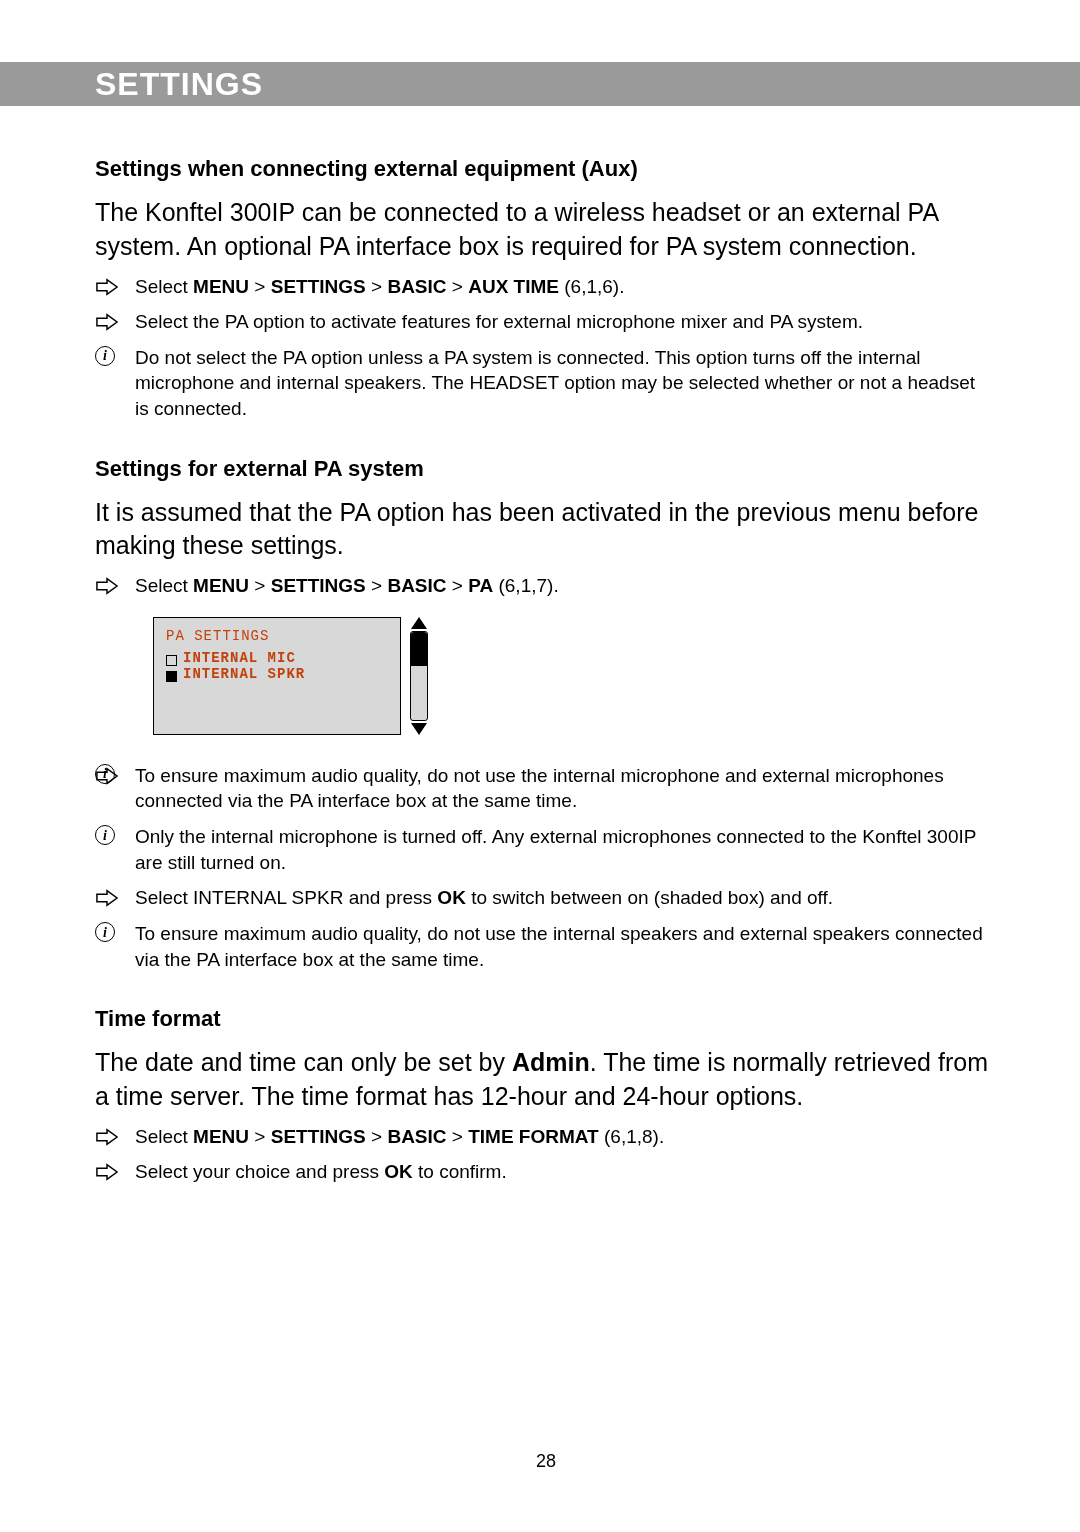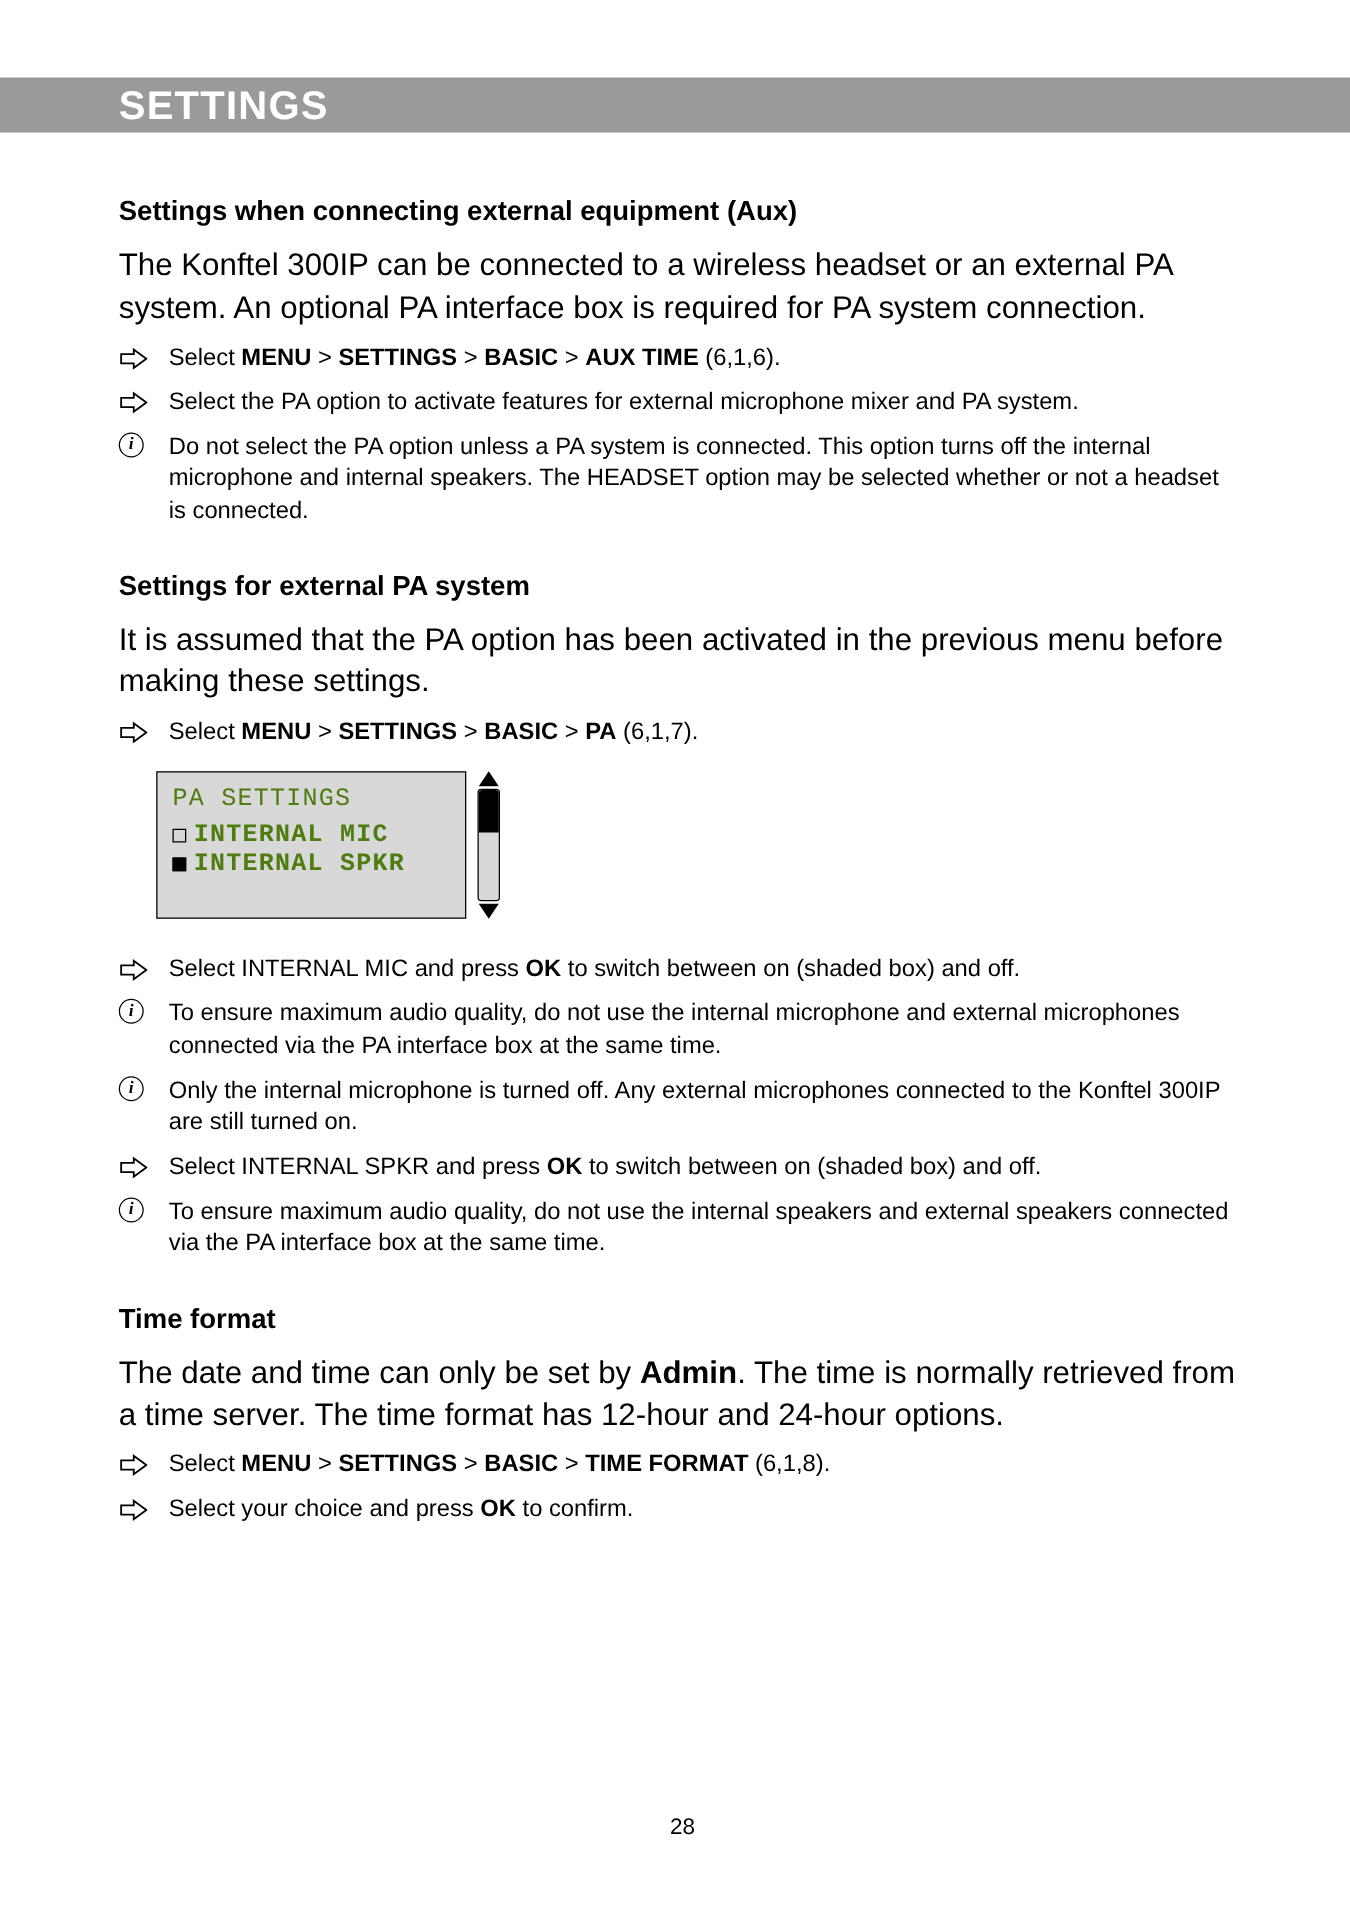--- a/index.html
+++ b/index.html
@@ -81,26 +81,27 @@
     display: flex;
     align-items: stretch;
   }
   .lcd {
     width: 248px;
     height: 118px;
     background: #d8d8d8;
     border: 1px solid #000;
     padding: 10px 12px;
     font-family: "Courier New", monospace;
-    font-size: 20px;
+    font-size: 14px;
     letter-spacing: 1px;
-    color: #4d7c0f;
+    color: #c2410c;
+    margin-left: 28px;
   }
   .lcd .lcd-title { margin-bottom: 6px; }
-  .lcd .row { display:flex; align-items:center; font-weight:bold; line-height:1.15;}
+  .lcd .row { display:flex; align-items:flex-end; font-weight:bold; line-height:1.15;}
   .lcd .box { width:11px; height:11px; border:1.5px solid #000; margin-right:6px; display:inline-block;}
   .lcd .box.filled { background:#000; }
   .scroll {
     width: 28px;
     margin-left: 4px;
     display:flex;
     flex-direction:column;
     align-items:center;
   }
   .scroll .tri { width:0;height:0;border-left:8px solid transparent;border-right:8px solid transparent;}
@@ -196,21 +197,20 @@
     </div>
   </div>
 
   <ul class="instr">
     <li>
       <span class="ico arrow-icon">
           <svg viewBox="0 0 24 18">
             <path d="M1 5 H12 V1 L23 9 L12 17 V13 H1 Z" fill="none" stroke="#000" stroke-width="1.6"></path>
           </svg>
         </span>
-      <span><span>Select INTERNAL MIC and press </span><span class="bold">OK</span><span> to switch between on (shaded box) and off.</span></span>
     </li>
     <li>
       <span class="ico info-icon">i</span>
       <span>To ensure maximum audio quality, do not use the internal microphone and external microphones connected via the PA interface box at the same time.</span>
     </li>
     <li>
       <span class="ico info-icon">i</span>
       <span>Only the internal microphone is turned off. Any external microphones connected to the Konftel 300IP are still turned on.</span>
     </li>
     <li>

